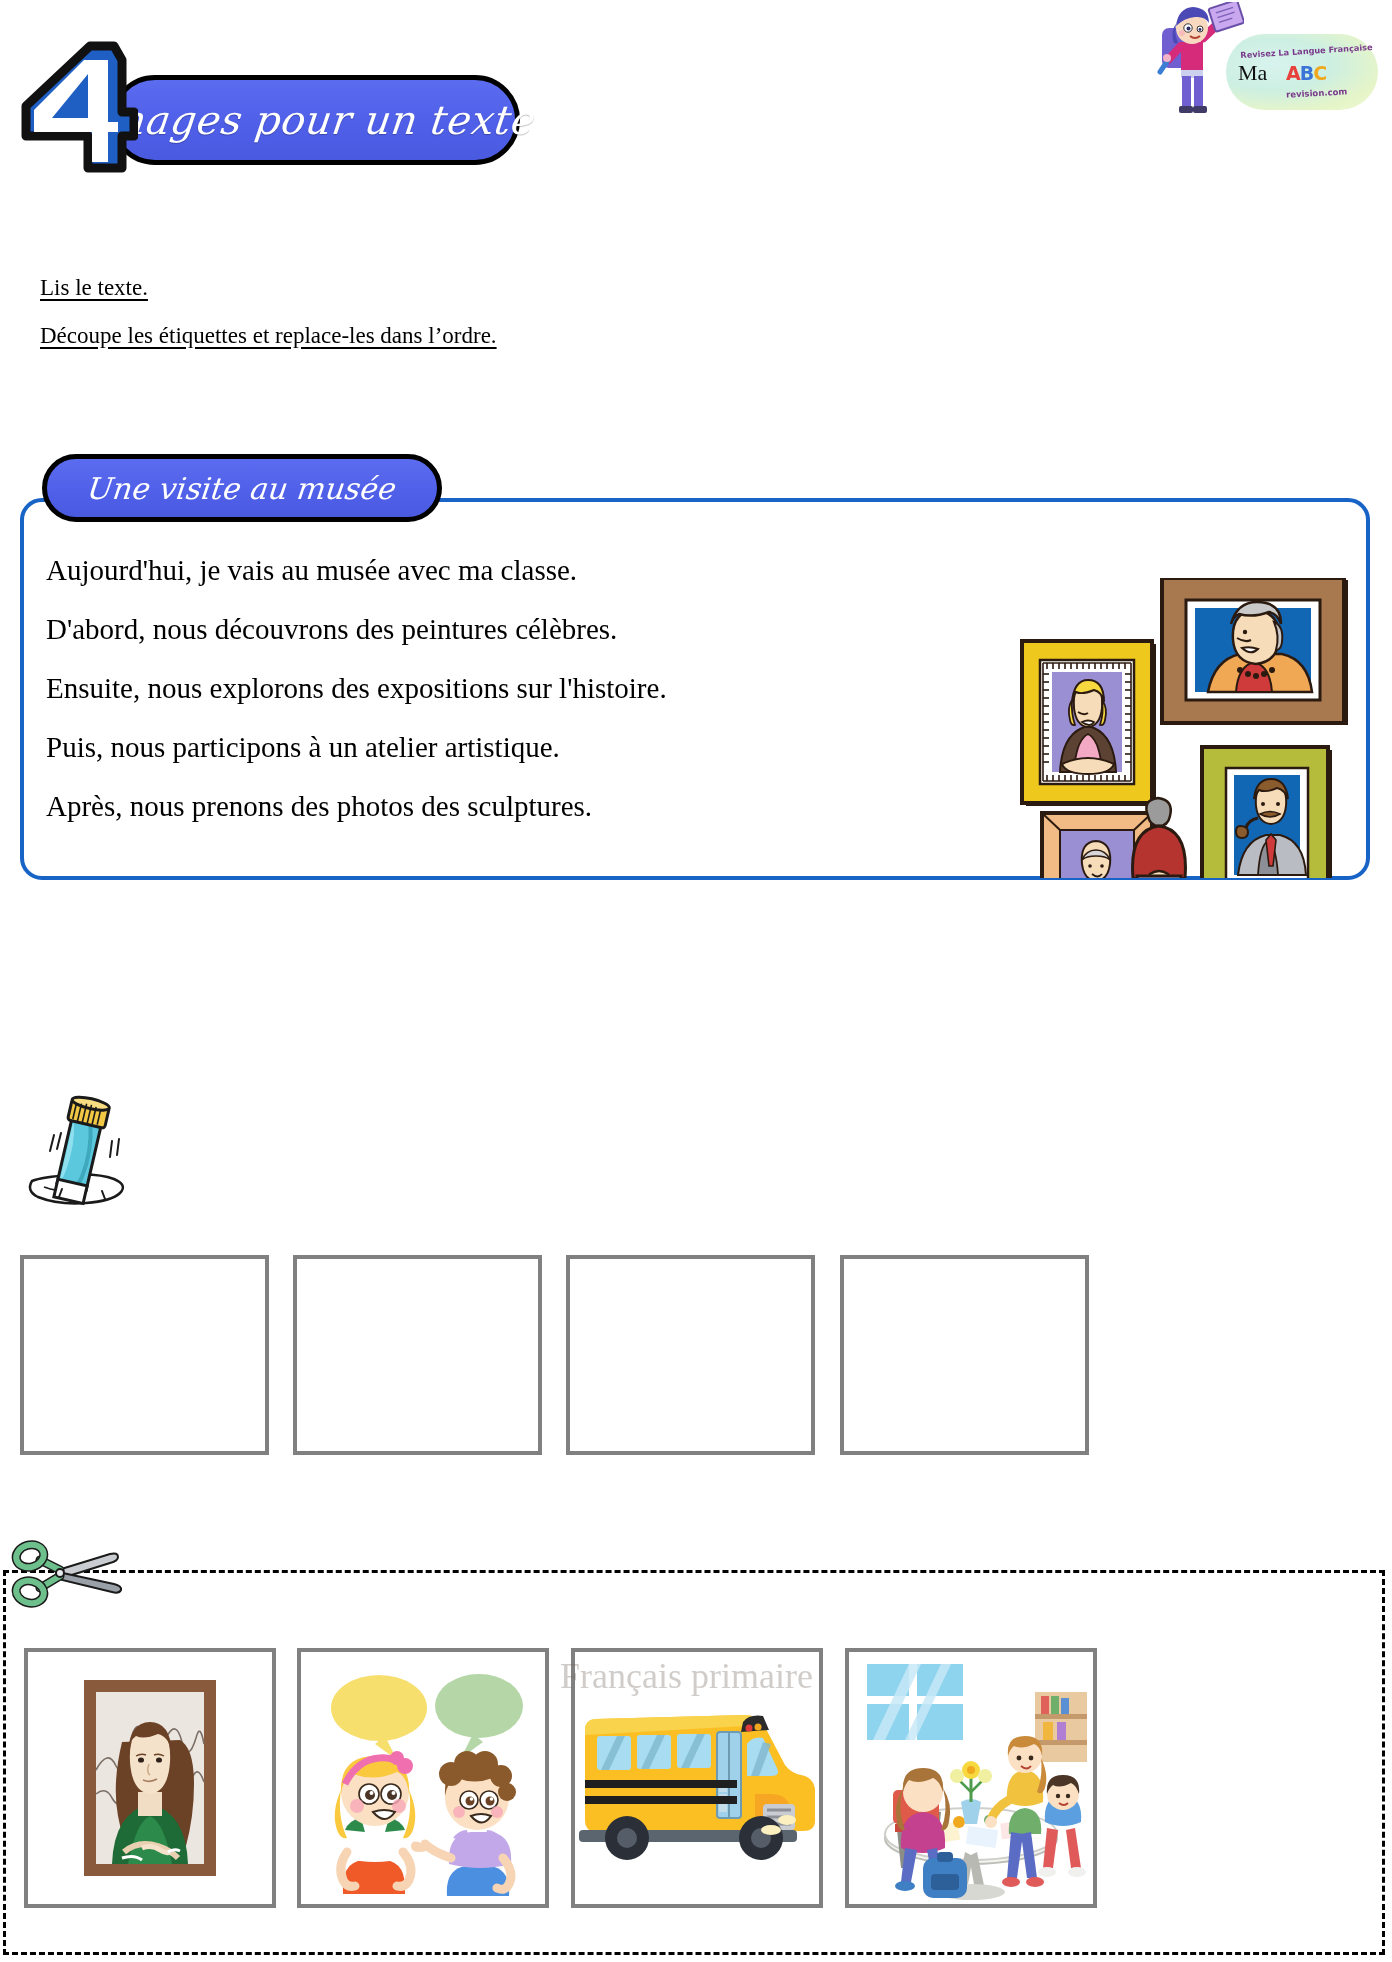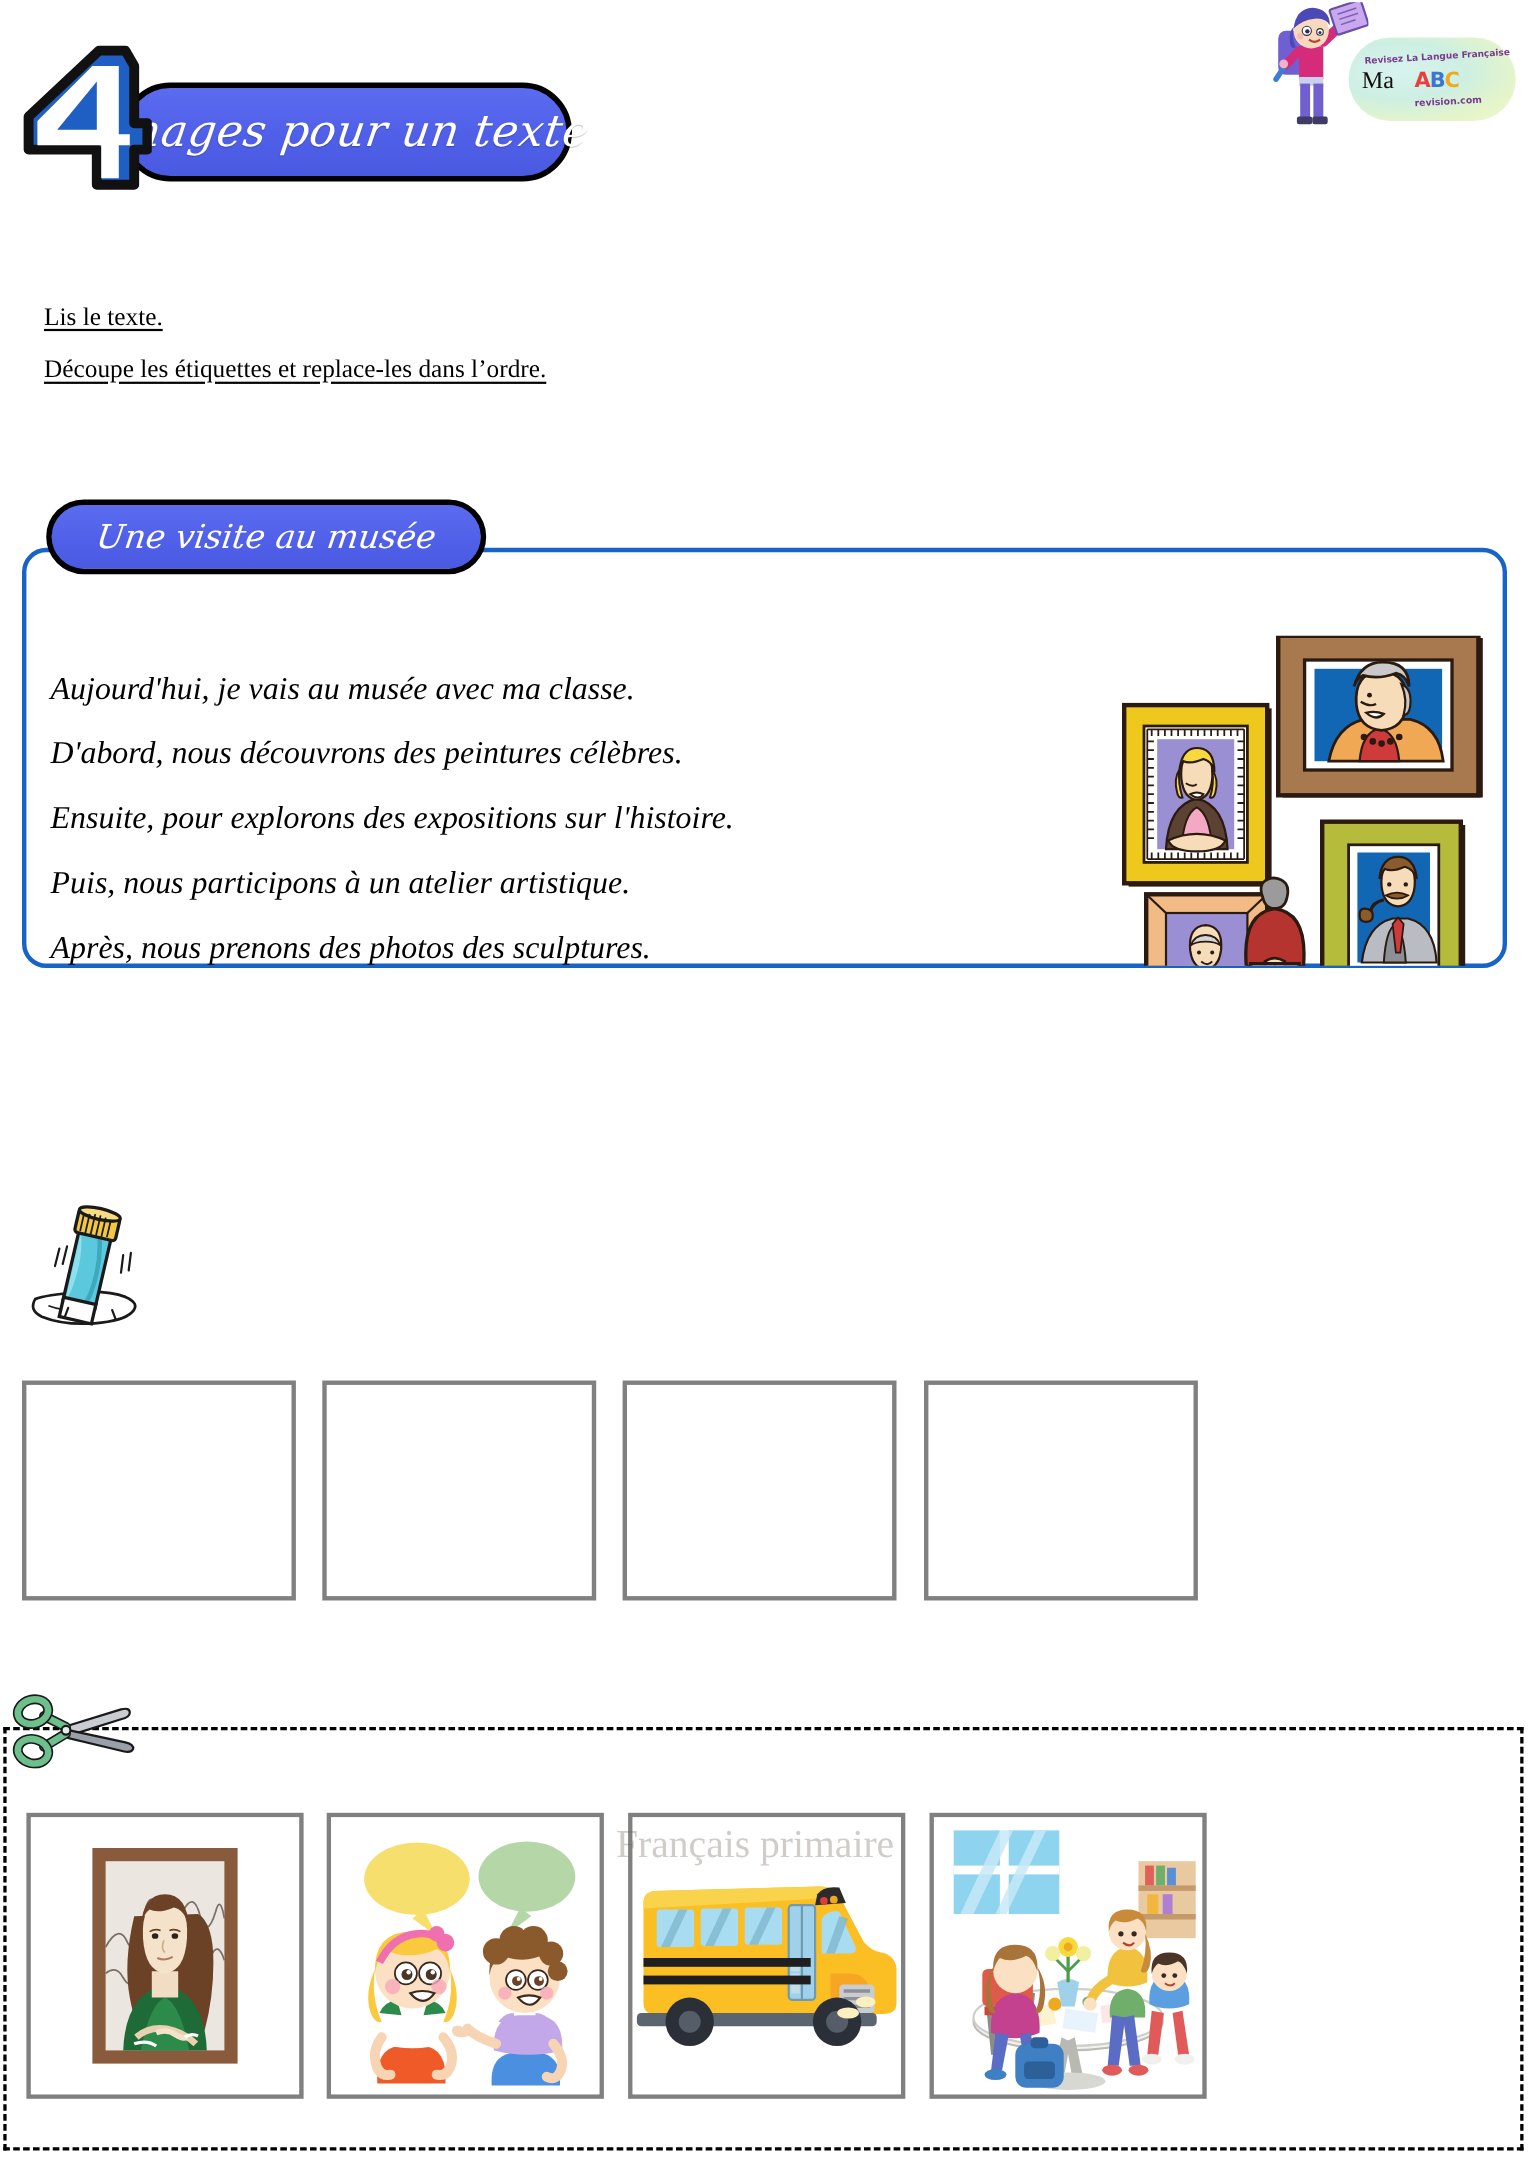--- a/index.html
+++ b/index.html
@@ -108,21 +108,21 @@
     z-index: 5;
     display: flex; align-items: center; justify-content: center;
   }
   .panel-title-text {
     font-family: "DejaVu Serif", serif;
     font-style: italic;
     font-size: 30px; color: #fff;
     transform: skewX(-8deg);
     white-space: nowrap;
   }
-  .story { position: absolute; left: 46px; top: 610px; width: 960px; z-index: 4; font-style: italic; }
+  .story { position: absolute; left: 46px; top: 554px; width: 960px; z-index: 4; }
   .story-line {
     font-family: "Liberation Serif", serif;
     font-size: 29px; color: #000;
     margin-bottom: 26px;
     white-space: nowrap;
   }
 
   
   .museum { position: absolute; left: 990px; top: 578px; width: 370px; height: 300px; z-index: 3; }
 
@@ -244,21 +244,21 @@
 
 <div class="panel"></div>
 
 <div class="panel-title-pill">
   <span class="panel-title-text">Une visite au musée</span>
 </div>
 
 <div class="story">
   <div class="story-line">Aujourd'hui, je vais au musée avec ma classe.</div>
   <div class="story-line">D'abord, nous découvrons des peintures célèbres.</div>
-  <div class="story-line">Ensuite, pour explorons des expositions sur l'histoire.</div>
+  <div class="story-line">Ensuite, nous explorons des expositions sur l'histoire.</div>
   <div class="story-line">Puis, nous participons à un atelier artistique.</div>
   <div class="story-line">Après, nous prenons des photos des sculptures.</div>
 </div>
 
 <div class="museum">
   <svg width="370" height="300" viewBox="0 0 370 300">
 
     <g>
       <rect x="176" y="2" width="182" height="145" fill="#2b1a10"></rect>
       <rect x="172" y="0" width="182" height="145" fill="#a8794f" stroke="#2b1a10" stroke-width="4"></rect>

